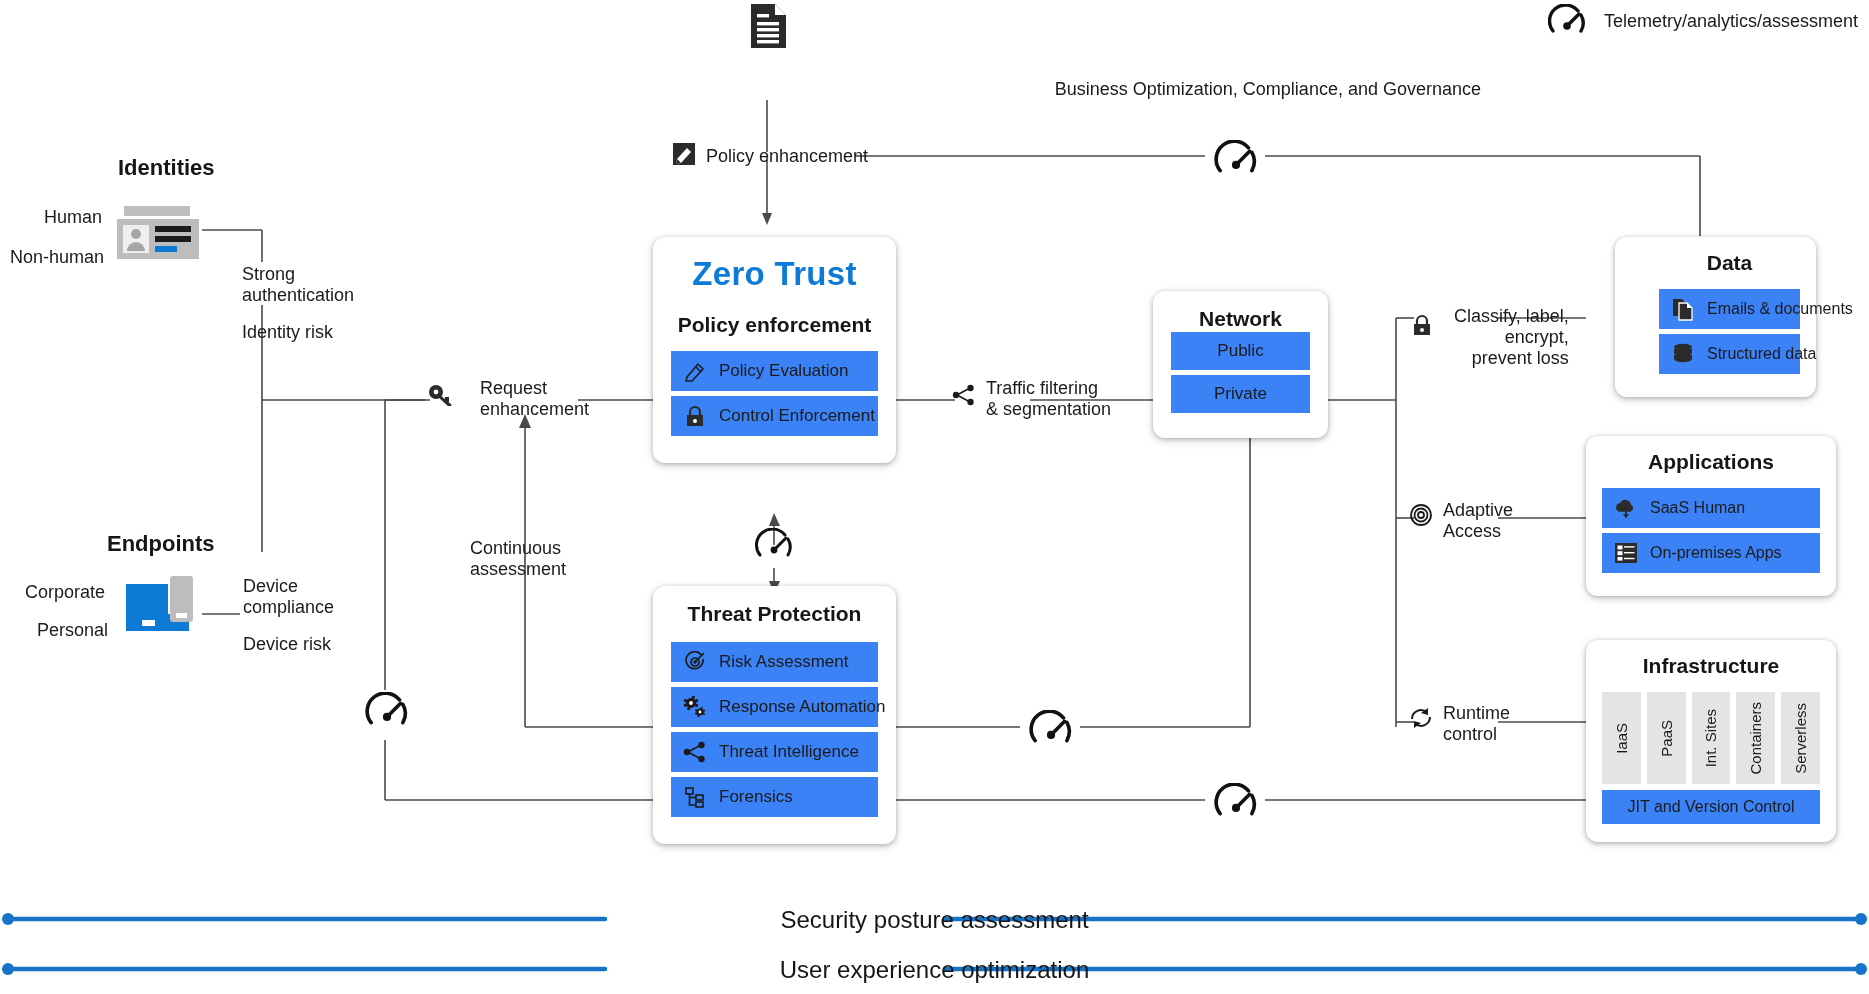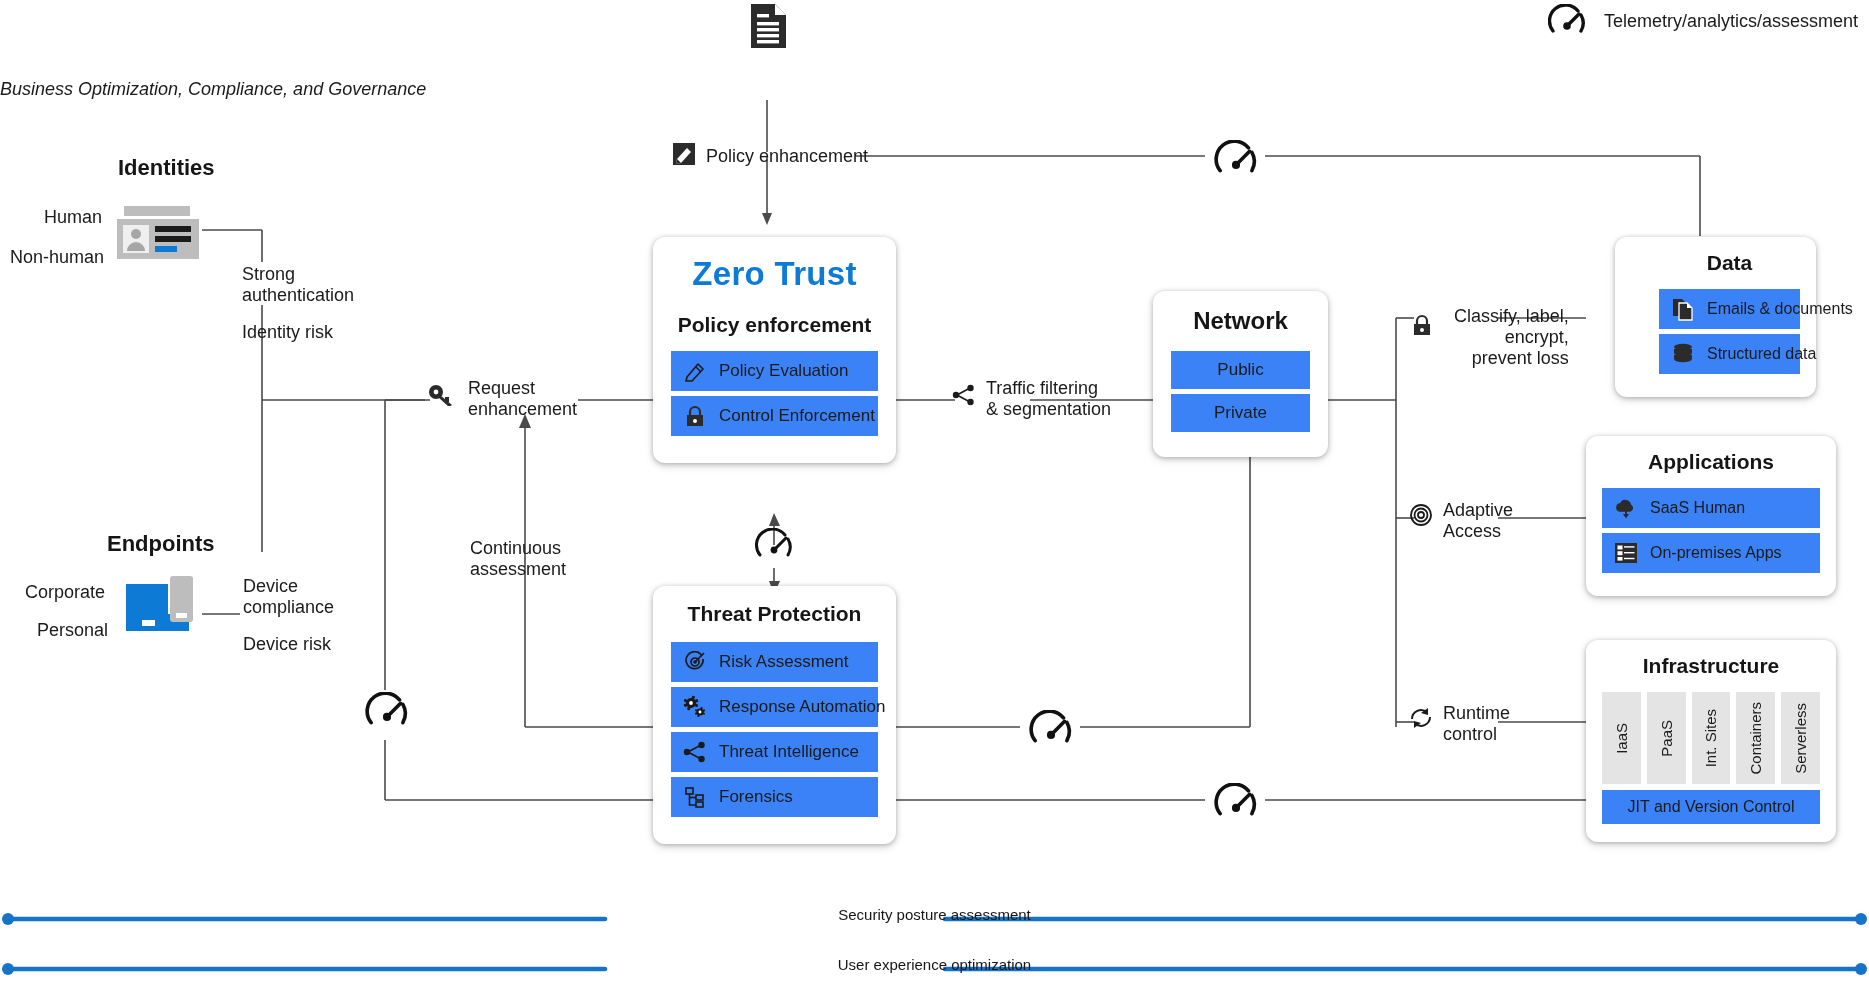--- a/index.html
+++ b/index.html
@@ -44,21 +44,21 @@
   #zero-trust-card { left: 653px; top: 237px; width: 243px; padding: 18px 18px 22px 18px; }
   #zt-brand { text-align:center; color:#0d7ad6; font-size: 33px; font-weight: bold; letter-spacing: .3px; }
   #zt-sub { text-align:center; font-size: 21px; font-weight: bold; color:#161616; margin: 20px 0 14px 0; }
 
   
   #threat-card { left: 653px; top: 586px; width: 243px; padding: 16px 18px 22px 18px; }
   #threat-card .card-title { font-size: 21px; margin-bottom: 16px; }
 
   
   #network-card { left: 1153px; top: 291px; width: 175px; padding: 16px 18px 20px 18px; }
-  #network-card .card-title { font-size: 24px; margin-bottom: 16px; }
+  #network-card .card-title { font-size: 21px; margin-bottom: 1px; }
   #network-card .row { font-size: 17px; padding: 9px 12px; }
 
   
   #data-card { left: 1615px; top: 237px; width: 201px; padding-left: 44px; }
   #apps-card { left: 1586px; top: 436px; width: 250px; }
   #infra-card { left: 1586px; top: 640px; width: 250px; }
   #data-card .card-title, #apps-card .card-title, #infra-card .card-title { font-size: 21px; }
   #data-card .row, #apps-card .row { font-size: 16px; }
 
   .vstack { display: flex; gap: 6px; }
@@ -73,30 +73,30 @@
     font-size: 15px; color: #1b1b1b; white-space: nowrap;
   }
   #jit-row { margin-top: 6px; margin-bottom: 0; font-size: 16px; justify-content: center; }
 
   
   .lbl { position: absolute; color: #1b1b1b; font-size: 18px; line-height: 1.18; white-space: pre-line; }
   .hdr { position: absolute; font-weight: bold; color: #161616; font-size: 22px; }
 
   
   #org-policy-title { position:absolute; left:0; top:55px; width:1869px; text-align:center; font-weight:bold; font-size:18px; color:#161616; }
-  #org-policy-sub   { position:absolute; left:0; top:79px; width:1481px; text-align:left; font-style:italic; font-size:18px; color:#1b1b1b; }
+  #org-policy-sub   { position:absolute; left:0; top:79px; width:1481px; text-align:right; font-size:18px; color:#1b1b1b; }
 
   
   #legend { position: absolute; left: 1548px; top: 4px; display:flex; align-items:center; gap:18px; }
   #legend-text { font-size: 18px; color:#1b1b1b; white-space: nowrap; }
 
   
   .barlabel {
     position: absolute; width: 1869px; text-align:center;
-    font-size: 15px; color:#161616;
+    font-size: 24px; color:#161616;
   }
   .ico { display:inline-block; }
 </style>
 </head>
 <body>
 
 <div id="stage">
 
   <svg class="wires" viewBox="0 0 1869 994">
     <g stroke="#4a4a4a" stroke-width="1.6" fill="none">
@@ -246,21 +246,21 @@
 
   <div style="position:absolute; left:358px; top:692px;">
     <svg width="58" height="34" viewBox="0 0 38 30">
       <path d="M5 27 A16 16 0 0 1 30 7" fill="none" stroke="#111" stroke-width="3.2" stroke-linecap="round"></path>
       <path d="M33 27 A16 16 0 0 0 33 11" fill="none" stroke="#111" stroke-width="3.2" stroke-linecap="round"></path>
       <line x1="19" y1="22" x2="31" y2="10" stroke="#111" stroke-width="3.2" stroke-linecap="round"></line>
       <circle cx="19" cy="22" r="3.6" fill="#111"></circle>
     </svg>
   </div>
 
-  <div style="position:absolute; left:428px; top:378px; display:flex; align-items:flex-start; gap:14px;">
+  <div style="position:absolute; left:428px; top:378px; display:flex; align-items:flex-start; gap:26px;">
     <span class="ico" style="margin-top:6px;">
       <svg width="26" height="22" viewBox="0 0 26 22">
         <circle cx="8" cy="8" r="7" fill="#2b2b2b"></circle>
         <circle cx="8" cy="8" r="2.4" fill="#ffffff"></circle>
         <path d="M12 11 L24 21 L21 23 L10 13 Z" fill="#2b2b2b"></path>
         <rect x="17" y="13" width="4" height="5" fill="#2b2b2b"></rect>
       </svg>
     </span>
     <span class="lbl" style="position:static;">Request
 enhancement</span>

